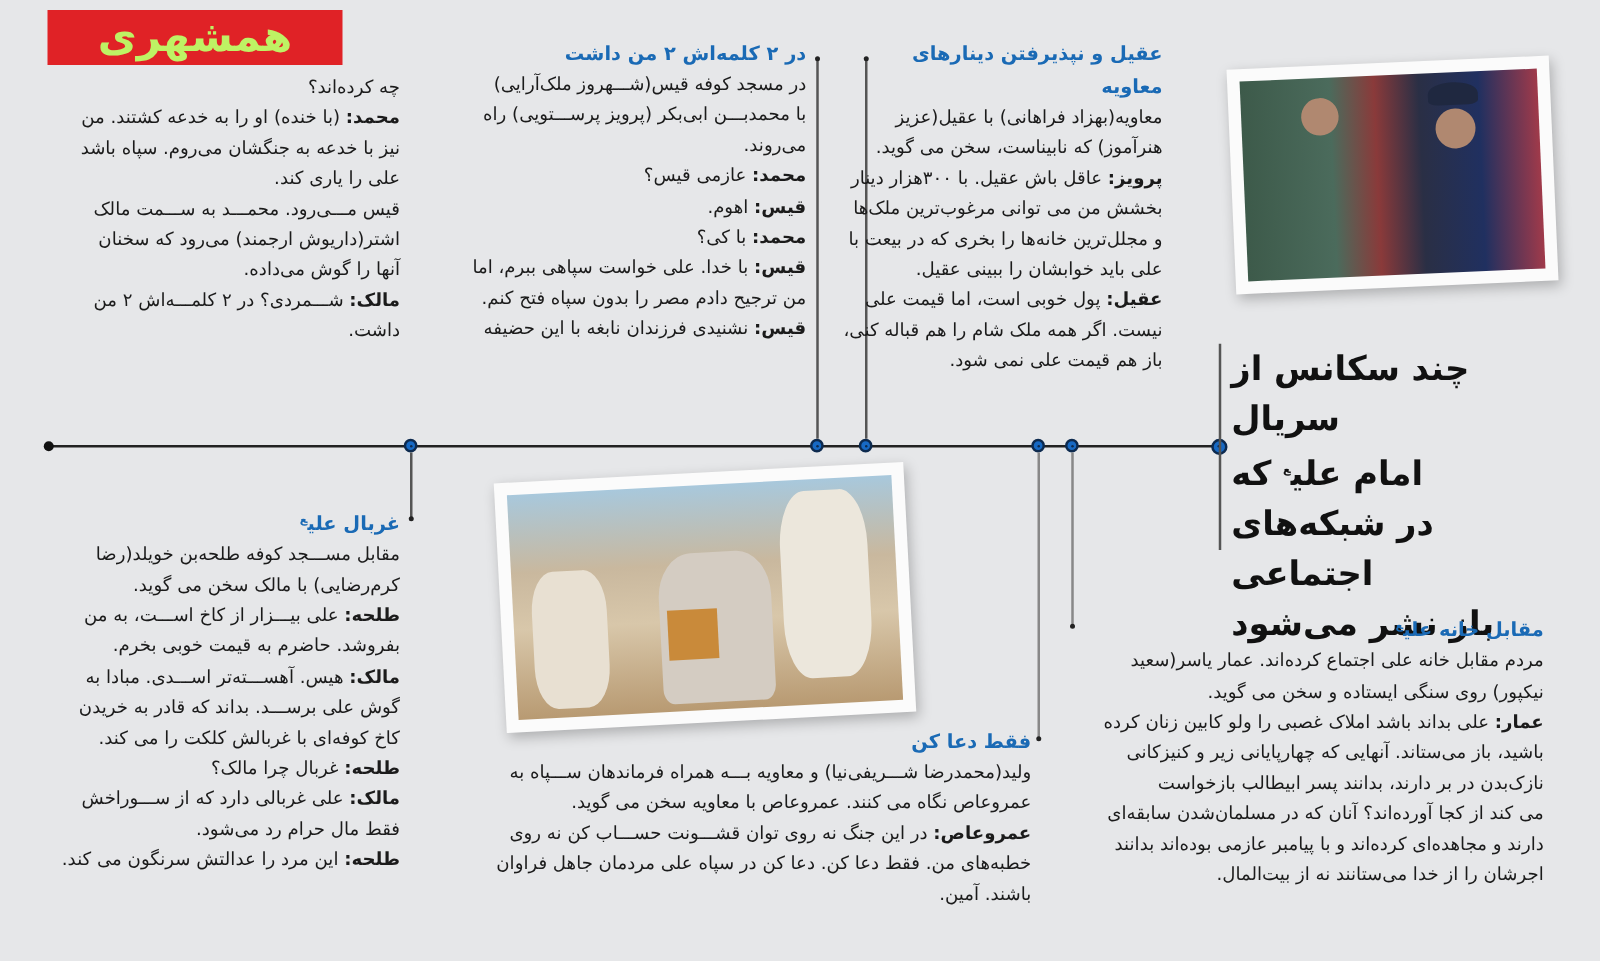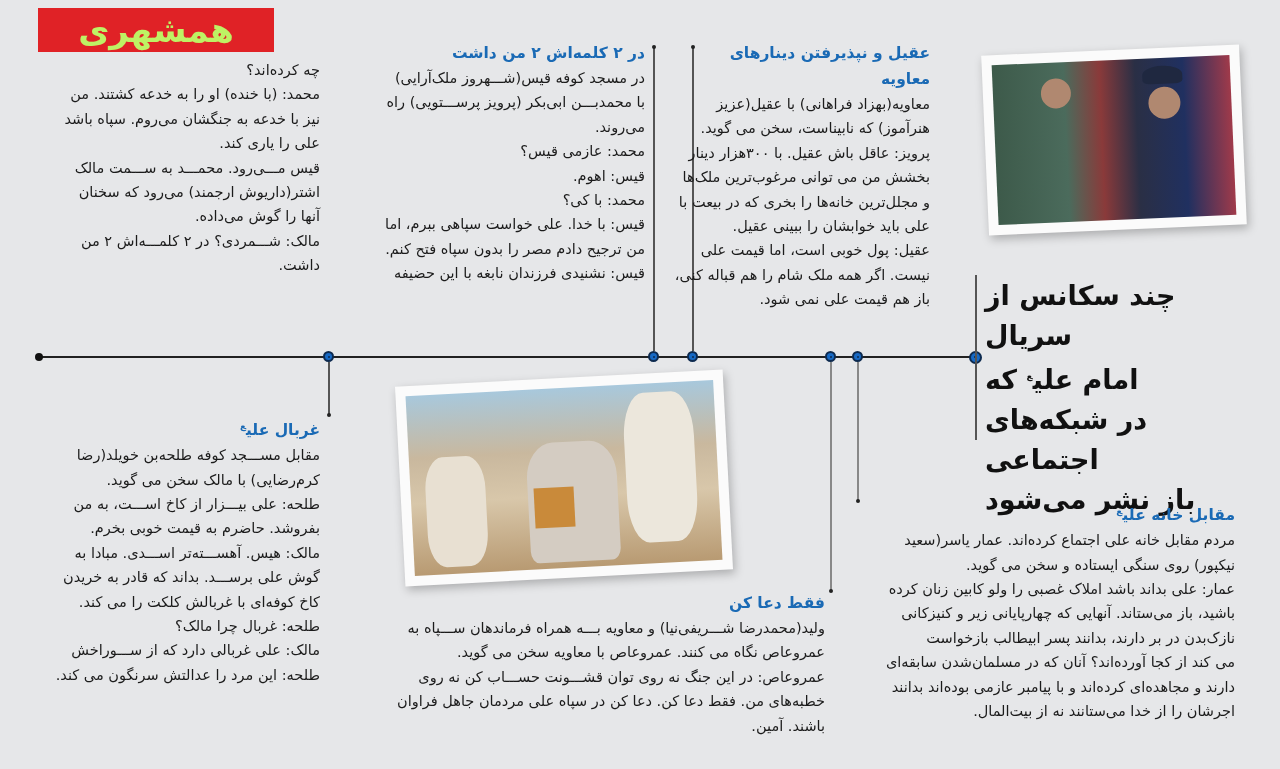--- a/index.html
+++ b/index.html
@@ -26,24 +26,23 @@
       direction: rtl;
       text-align: right;
       font-size: 14.5px;
       line-height: 24.4px;
     }
     .block .title {
       color: #1a6ab5;
       font-weight: bold;
       font-size: 15.5px;
       line-height: 26px;
-      margin-top: 10px;
     }
     .block .line { display: block; white-space: nowrap; }
-    .block .spk { font-weight: normal; }
+    .block .spk { font-weight: bold; }
     .sup { font-size: 9px; vertical-align: super; }
     .headline {
       direction: rtl; text-align: left;
       font-weight: bold; font-size: 27px; line-height: 40px;
       color: #111;
     }
     .hline { position: absolute; height: 2px; background: #222; }
     .vline { position: absolute; width: 2px; background: #555; }
     .dot {
       position: absolute; width: 11px; height: 11px; border-radius: 50%;
@@ -165,20 +164,21 @@
     <div class="title"><span>غربال علی</span><span class="sup">ع</span></div>
     <span class="line"><span>مقابل مســـجد کوفه طلحه‌بن خویلد(رضا</span></span>
     <span class="line"><span>کرم‌رضایی) با مالک سخن می گوید.</span></span>
     <span class="line"><span class="spk">طلحه:</span><span> علی بیـــزار از کاخ اســـت، به من</span></span>
     <span class="line"><span>بفروشد. حاضرم به قیمت خوبی بخرم.</span></span>
     <span class="line"><span class="spk">مالک:</span><span> هیس. آهســـته‌تر اســـدی. مبادا به</span></span>
     <span class="line"><span>گوش علی برســـد. بداند که قادر به خریدن</span></span>
     <span class="line"><span>کاخ کوفه‌ای با غربالش کلکت را می کند.</span></span>
     <span class="line"><span class="spk">طلحه:</span><span> غربال چرا مالک؟</span></span>
     <span class="line"><span class="spk">مالک:</span><span> علی غربالی دارد که از ســـوراخش</span></span>
+    <span class="line"><span>فقط مال حرام رد می‌شود.</span></span>
     <span class="line"><span class="spk">طلحه:</span><span> این مرد را عدالتش سرنگون می کند.</span></span>
   </div>
 
 <div class="abs block" style="left:350px; top:580px; width:475px;">
     <div class="title"><span>فقط دعا کن</span></div>
     <span class="line"><span>ولید(محمدرضا شـــریفی‌نیا) و معاویه بـــه همراه فرماندهان ســـپاه به</span></span>
     <span class="line"><span>عمروعاص نگاه می کنند. عمروعاص با معاویه سخن می گوید.</span></span>
     <span class="line"><span class="spk">عمروعاص:</span><span> در این جنگ نه روی توان قشـــونت حســـاب کن نه روی</span></span>
     <span class="line"><span>خطبه‌های من. فقط دعا کن. دعا کن در سپاه علی مردمان جاهل فراوان</span></span>
     <span class="line"><span>باشند. آمین.</span></span>

